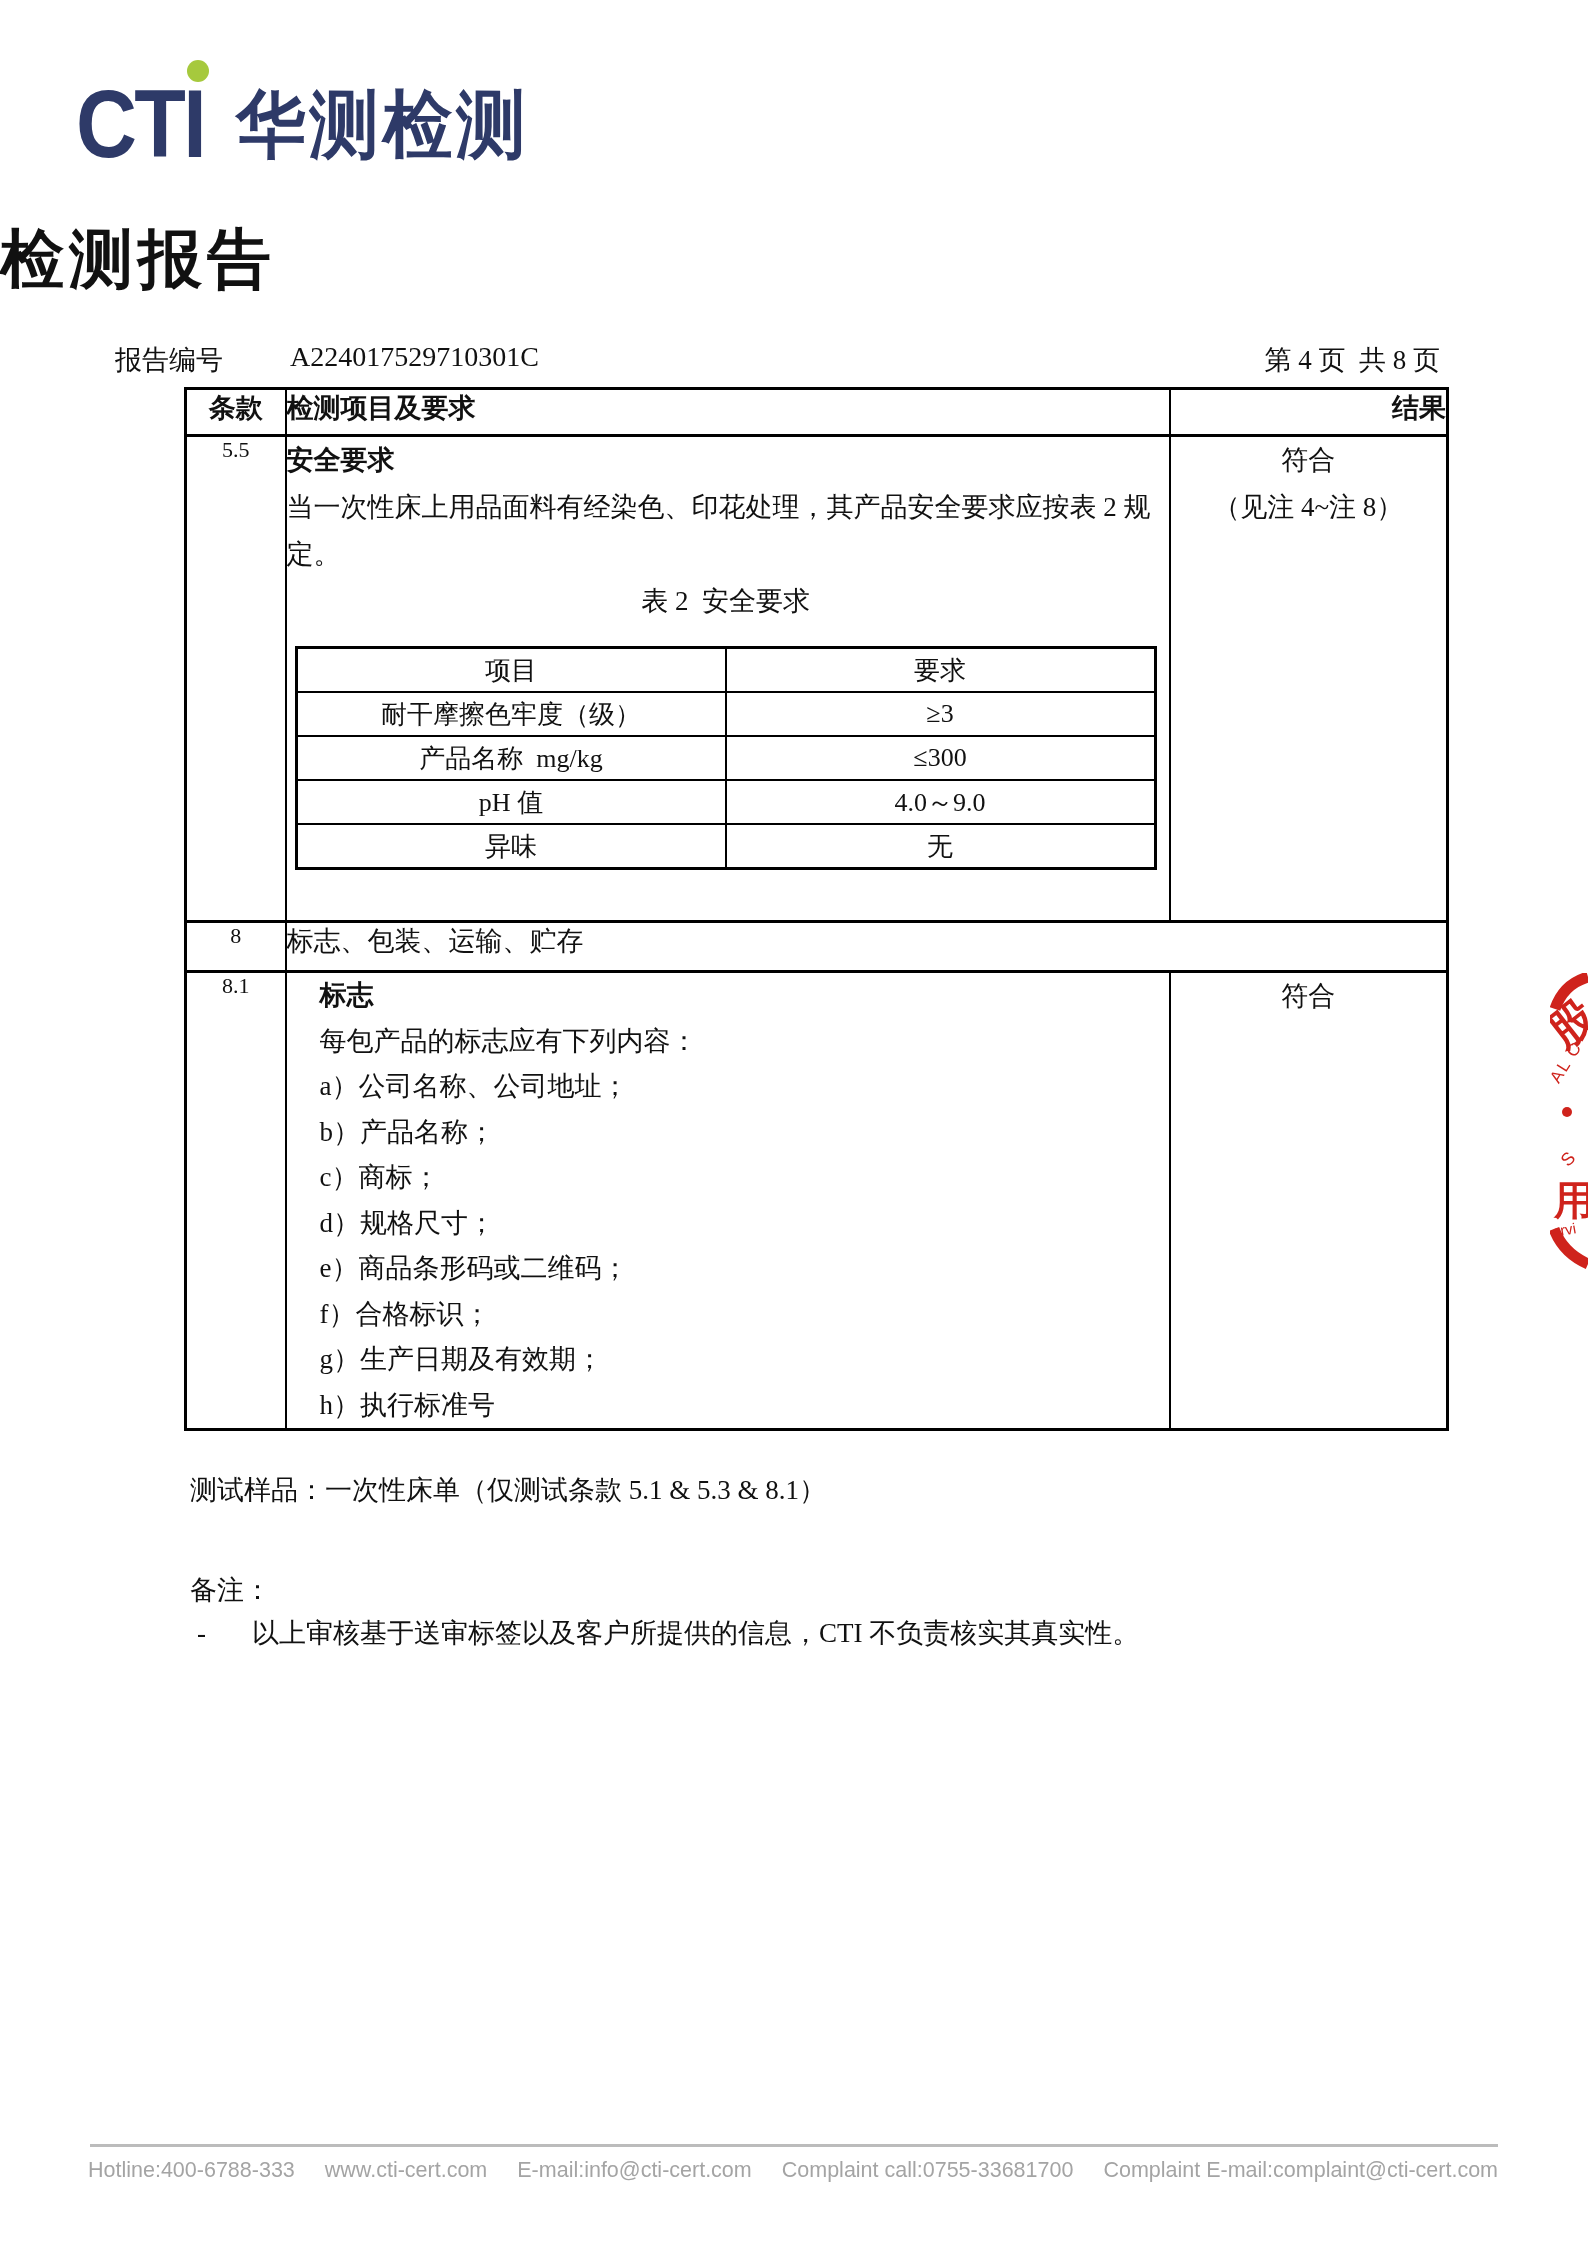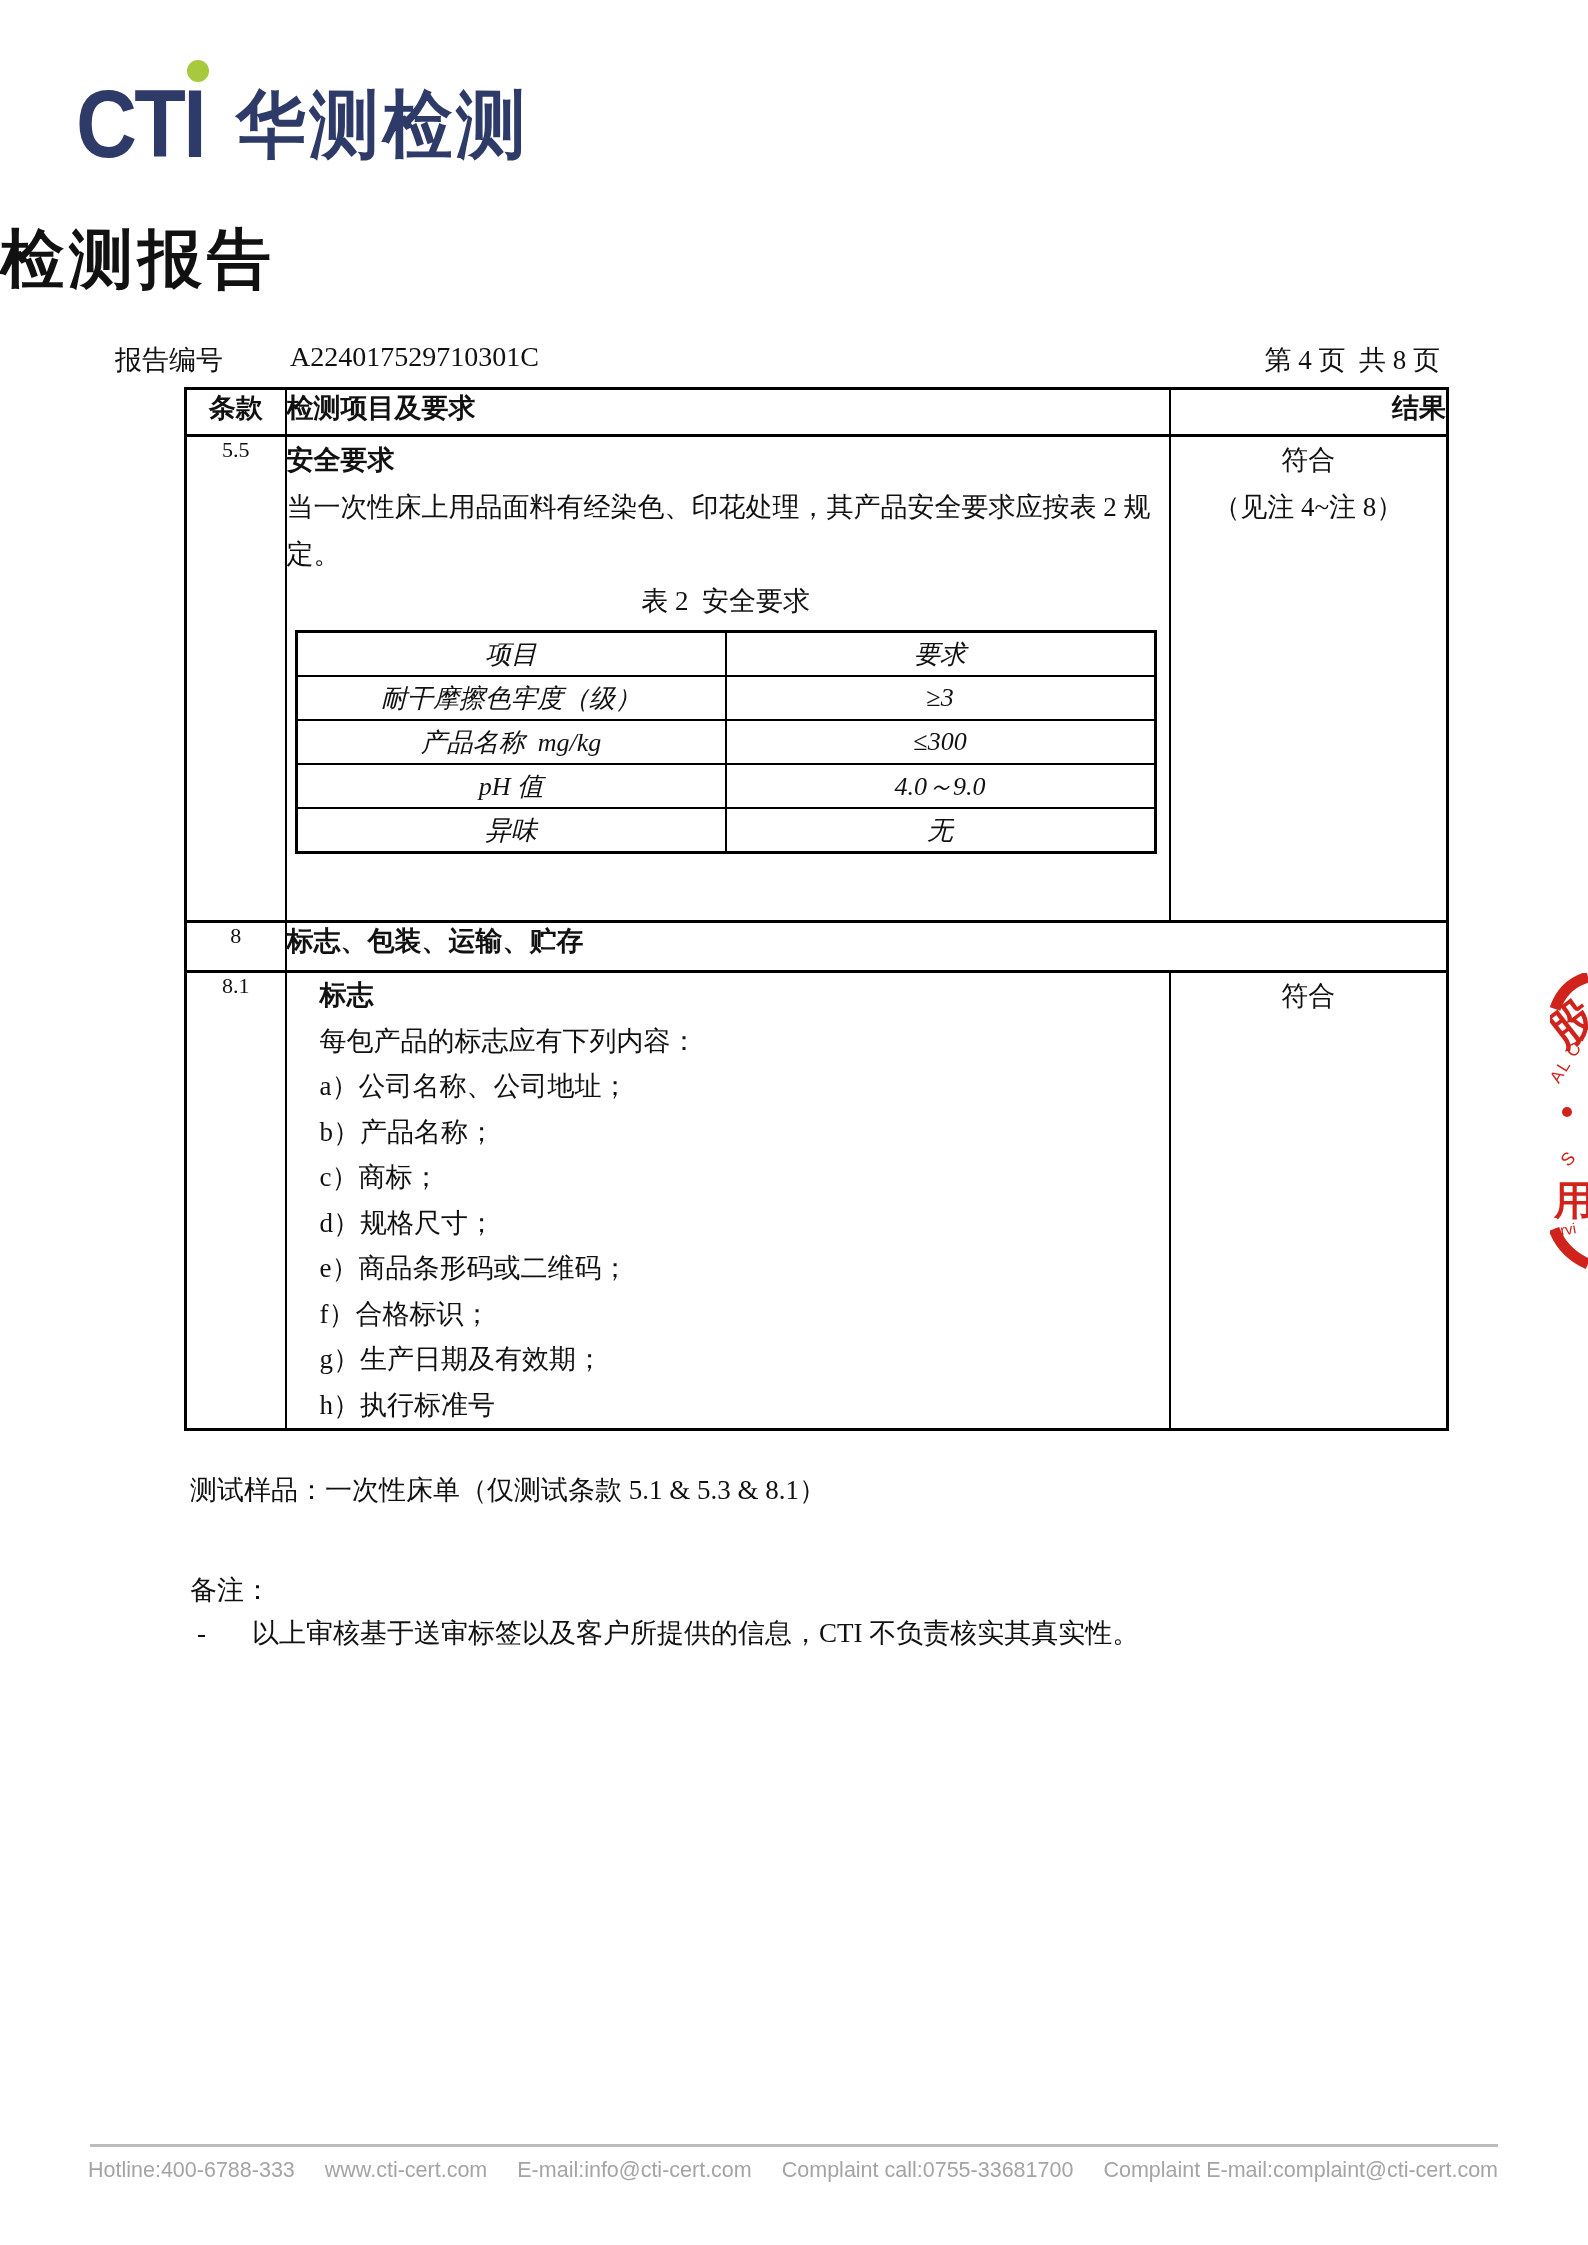--- a/index.html
+++ b/index.html
@@ -33,23 +33,23 @@
   tr.r55 td{border-bottom:3px solid #000;height:483px;}
   tr.r8 td{border-bottom:3px solid #000;height:47px;}
   tr.r81 td{height:455px;}
   td.clause{text-align:center;padding-top:8px;font-size:22px;}
   td.item{padding:4px 12px 0 20px;font-size:27px;}
   td.result{text-align:center;padding-top:8px;font-size:27px;line-height:47px;}
   .lh47{line-height:47px;}
   .lh45{line-height:45.5px;padding-left:33px;}
   .bold{font-weight:700;}
   .tbl2-title{width:862px;margin-left:8px;text-align:center;line-height:46px;font-size:27px;white-space:pre;}
-  table.inner{width:862px;margin:6px 0 0 8px;border-collapse:collapse;border:3px solid #000;text-align:center;font-style:italic;}
+  table.inner{width:862px;margin:22px 0 0 8px;border-collapse:collapse;border:3px solid #000;text-align:center;}
   table.inner td{border:2px solid #000;height:42px;vertical-align:middle;font-size:26px;white-space:pre;}
-  td.item8{font-weight:700;font-size:27px;padding:8px 0 0 20px;}
+  td.item8{font-weight:400;font-size:27px;padding:8px 0 0 20px;}
   
   .sample{position:absolute;left:190px;top:1472px;font-size:27px;}
   .remark-label{position:absolute;left:190px;top:1572px;font-size:27px;}
   .remark-note{position:absolute;left:197px;top:1615px;font-size:27px;}
   .remark-note .dash{display:inline-block;width:55px;}
   
   .footer-line{position:absolute;left:90px;top:2144px;width:1408px;height:3px;background:#bcbcbc;}
   .footer{position:absolute;left:88px;top:2158px;width:1410px;display:flex;justify-content:space-between;
     font-family:"Liberation Sans","DejaVu Sans",sans-serif;font-size:21.5px;color:#a4a4a4;white-space:nowrap;}
   

